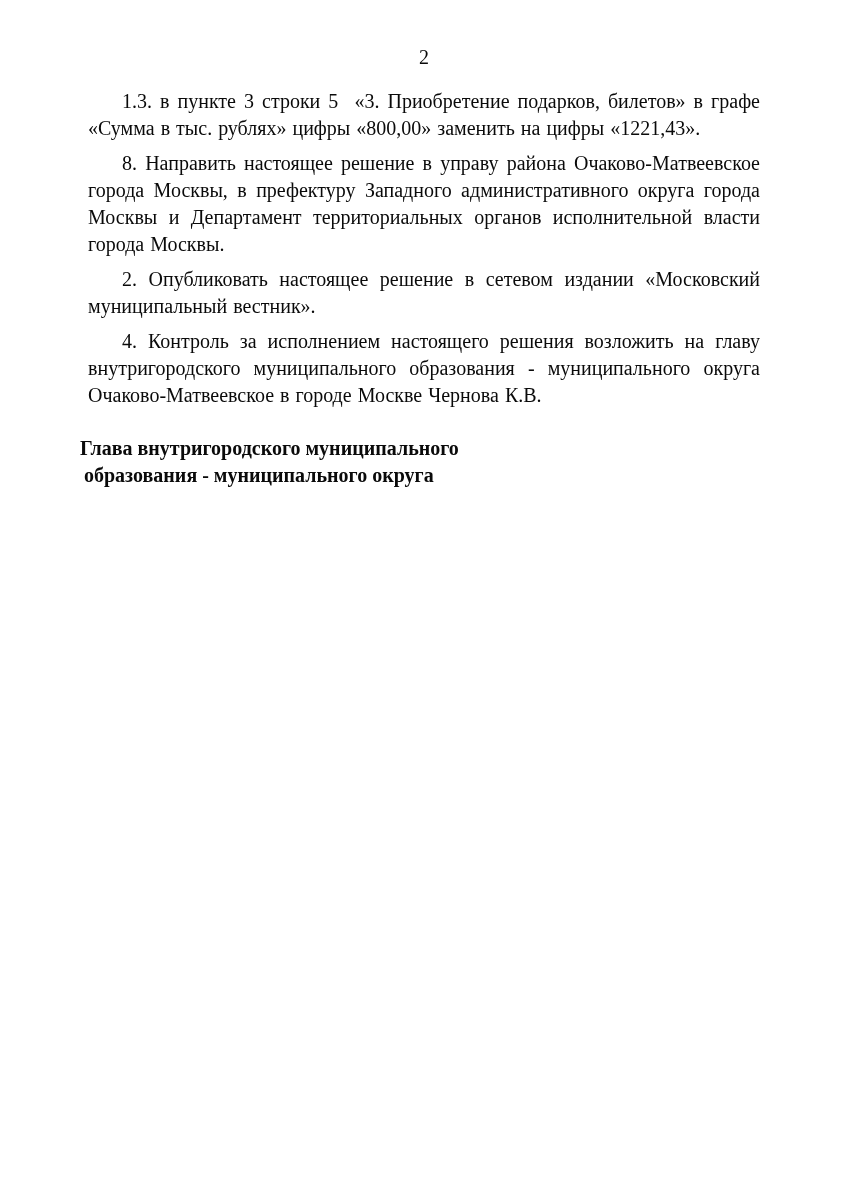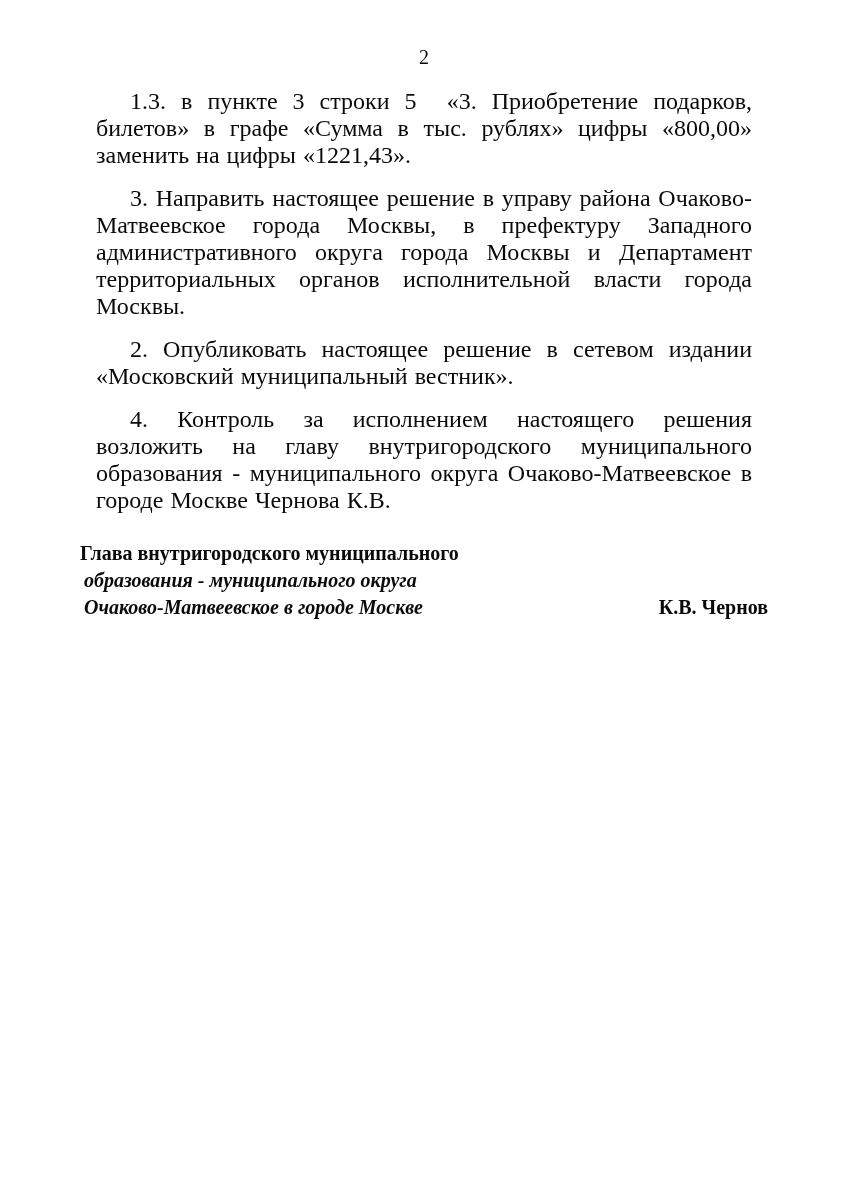--- a/index.html
+++ b/index.html
@@ -19,66 +19,61 @@
   }
   .page-number {
     text-align: center;
     font-size: 20px;
     line-height: 27px;
   }
   .body-text {
     margin-top: 17px;
   }
   .para {
-    margin: 16px;
-    font-size: 24px;
+    margin: 8px;
+    font-size: 20px;
     line-height: 27px;
     text-align: justify;
     text-indent: 34px;
     word-spacing: 1px;
     font-family: Liberation Serif, serif;
   }
   .signature {
     margin-top: 26px;
     font-size: 20px;
     line-height: 27px;
     font-weight: bold;
   }
   .sig-line {
     white-space: nowrap;
   }
   .sig-indent {
     padding-left: 4px;
-    font-style: italic;
   }
   .sig-row {
     display: flex;
     justify-content: space-between;
     align-items: baseline;
   }
   .sig-name {
     white-space: nowrap;
   }
 </style>
 </head>
 <body>
 
 <div class="page">
 
   <div class="page-number">2</div>
 
   <div class="body-text">
     <p class="para">1.3. в пункте 3 строки 5&nbsp; «3. Приобретение подарков, билетов» в графе «Сумма в тыс. рублях» цифры «800,00» заменить на цифры «1221,43».</p>
-    <p class="para">3. Направить настоящее решение в управу района Очаково-Матвеевское города Москвы, в префектуру Западного административного округа города Москвы и Департамент территориальных органов исполнительной власти города Москвы.</p>
+    <p class="para">8. Направить настоящее решение в управу района Очаково-Матвеевское города Москвы, в префектуру Западного административного округа города Москвы и Департамент территориальных органов исполнительной власти города Москвы.</p>
     <p class="para">2. Опубликовать настоящее решение в сетевом издании «Московский муниципальный вестник».</p>
     <p class="para">4. Контроль за исполнением настоящего решения возложить на главу внутригородского муниципального образования - муниципального округа Очаково-Матвеевское в городе Москве Чернова К.В.</p>
   </div>
 
   <div class="signature">
     <div class="sig-line">Глава внутригородского муниципального</div>
     <div class="sig-line sig-indent">образования - муниципального округа</div>
-    <div class="sig-row">
-      <span class="sig-line sig-indent">Очаково-Матвеевское в городе Москве</span>
-      <span class="sig-name">К.В. Чернов</span>
-    </div>
   </div>
 
 </div>
 
 </body></html>

